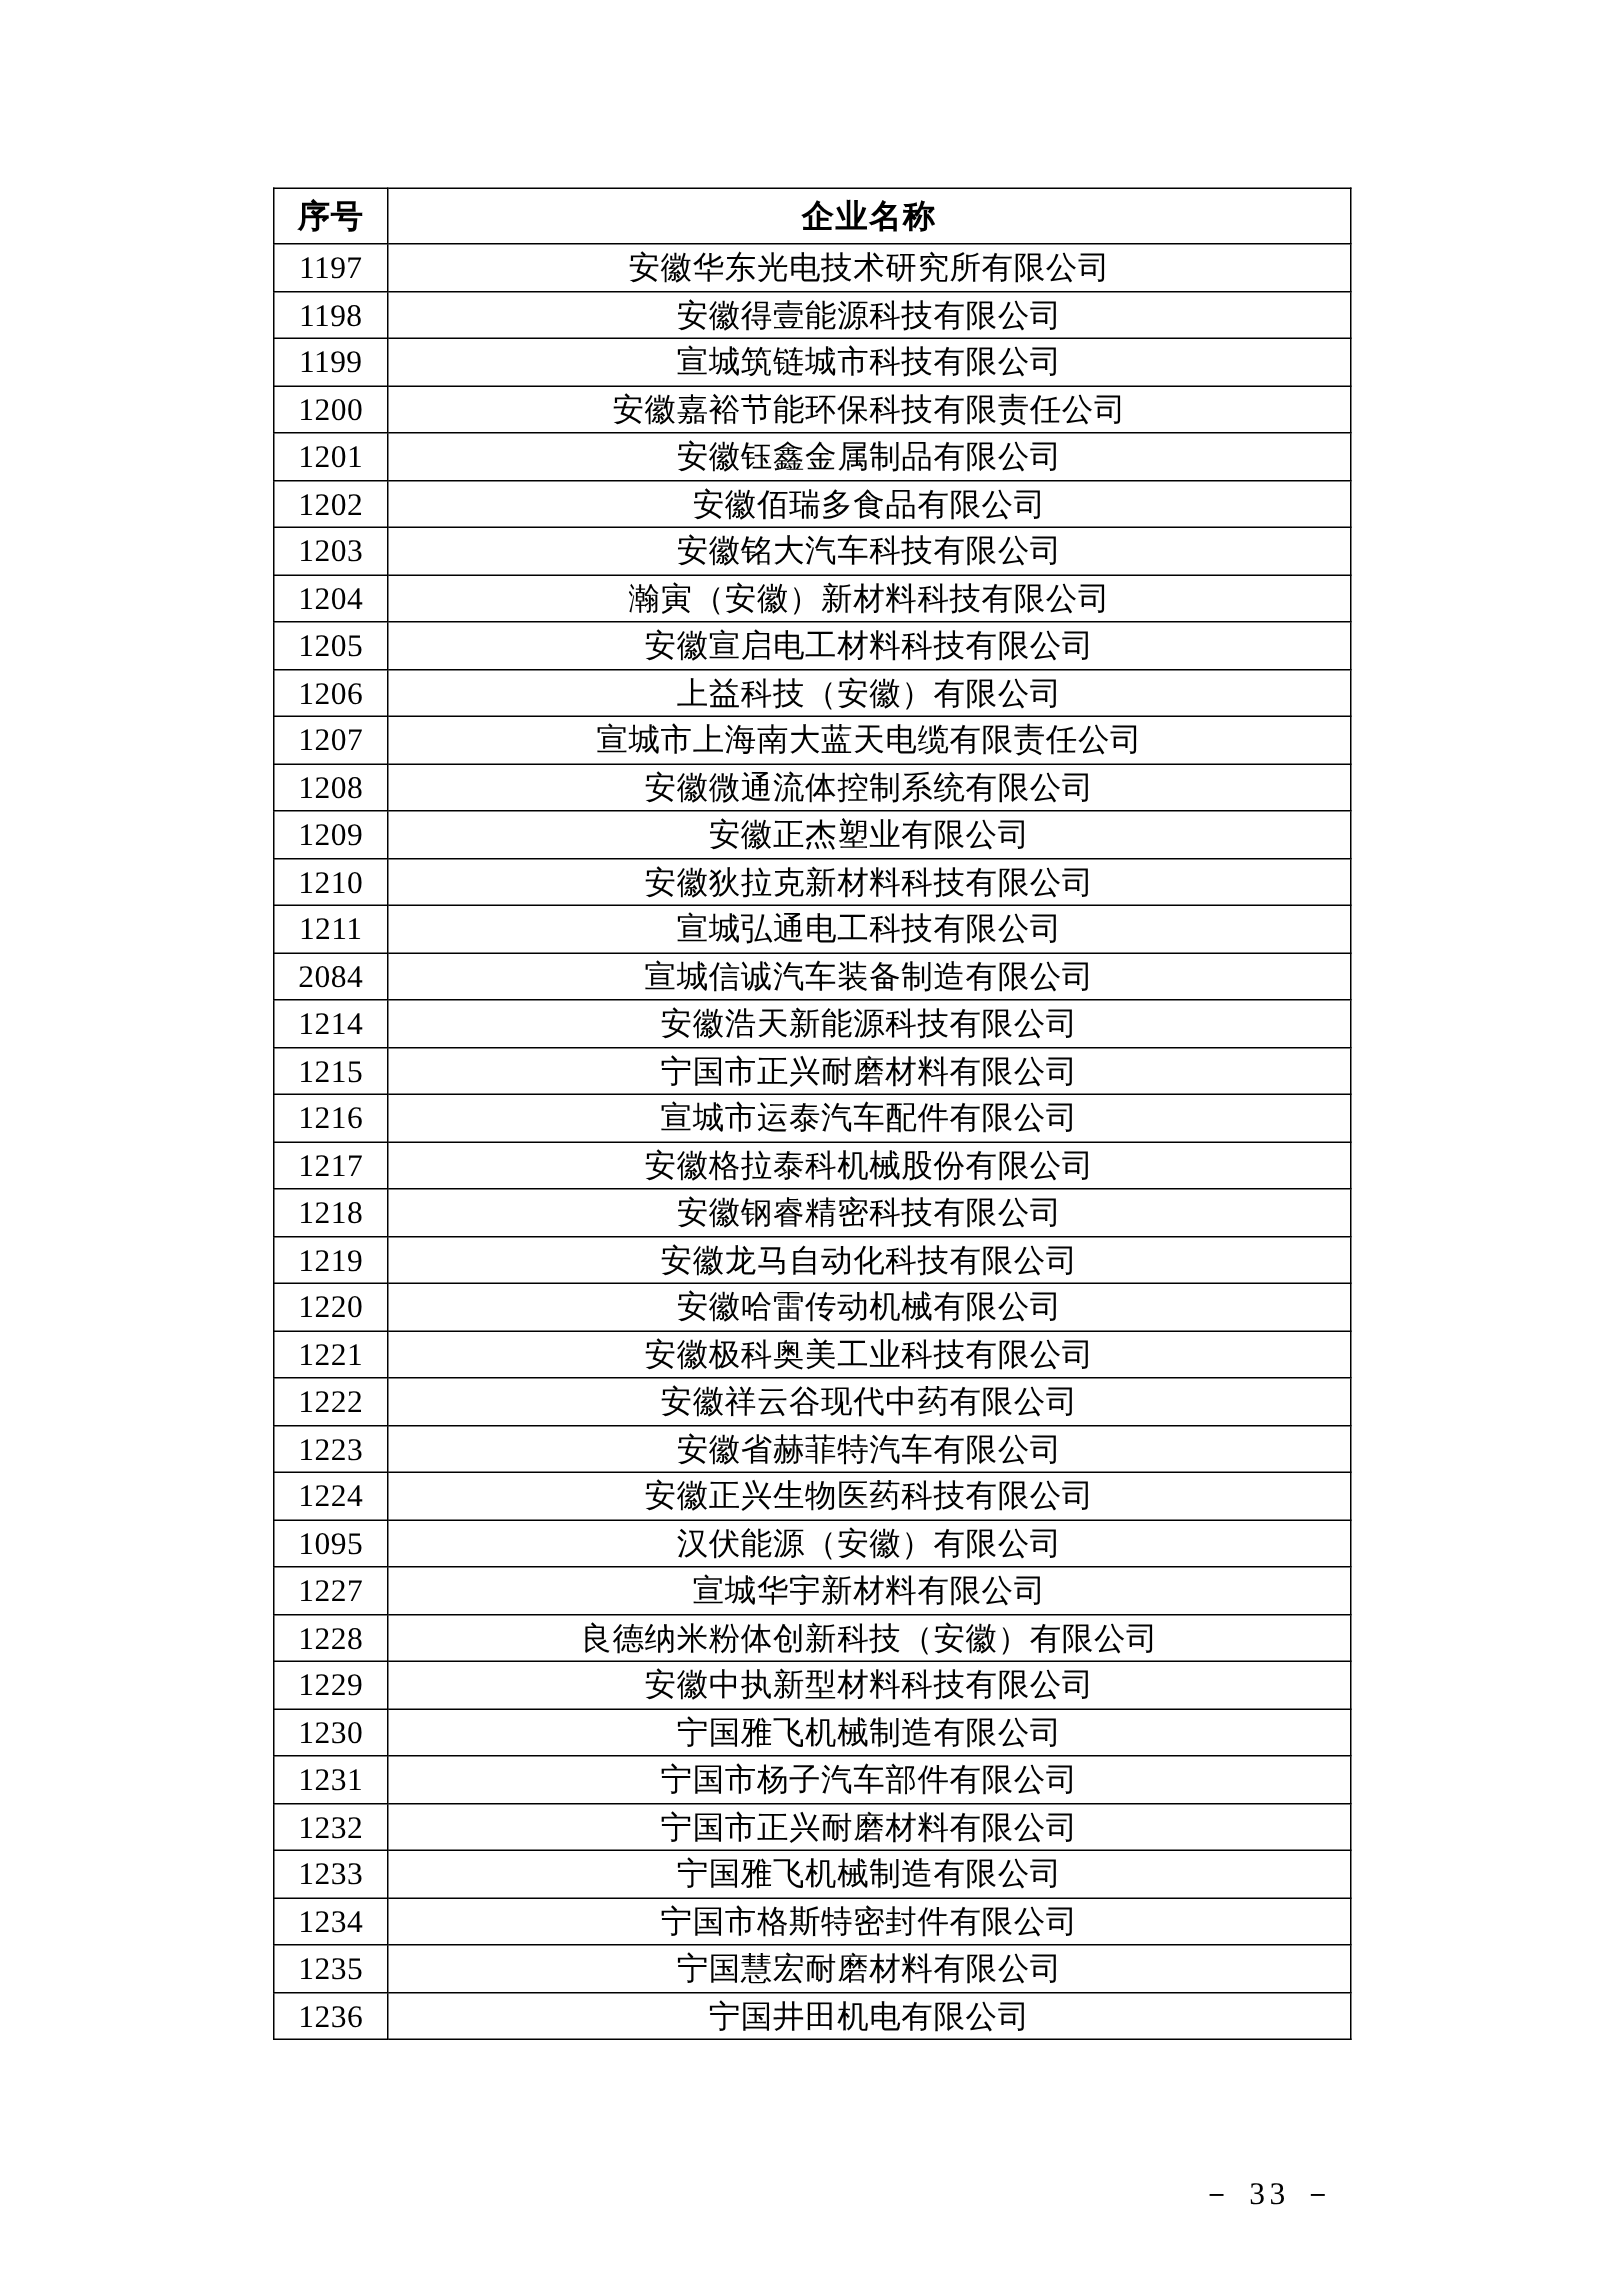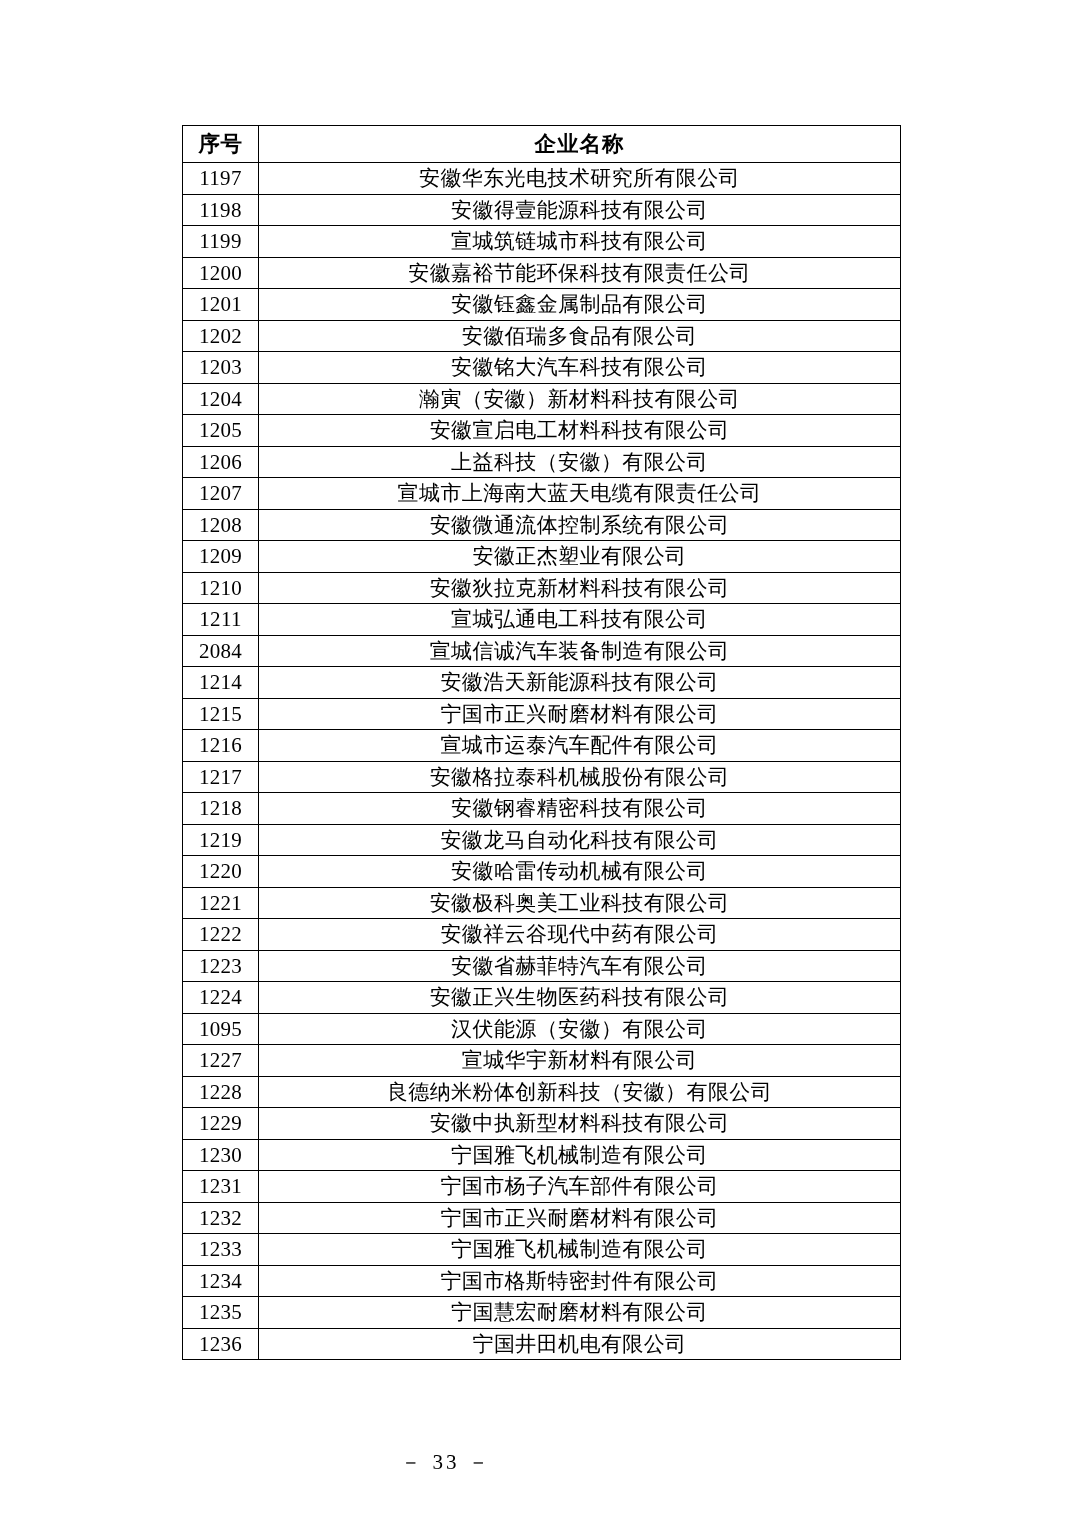--- a/index.html
+++ b/index.html
@@ -66,21 +66,21 @@
   }
   td.name {
     font-size: 21px;
     letter-spacing: 0.4px;
   }
   .footer {
     position: absolute;
     left: 0;
     top: 1448px;
     width: 892px;
-    text-align: center;
+    text-align: right;
     font-size: 21px;
     letter-spacing: 3px;
     font-family: "Liberation Serif", "DejaVu Serif", serif;
   }
 </style>
 </head>
 <body>
 
 <div class="page">
 

